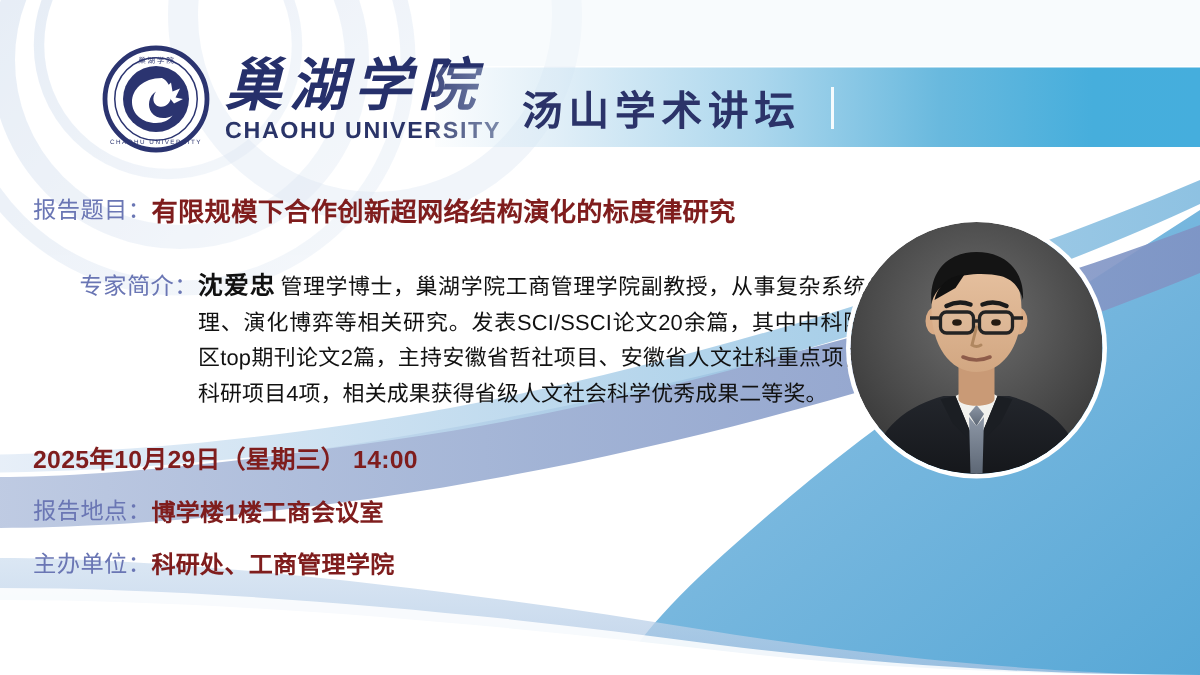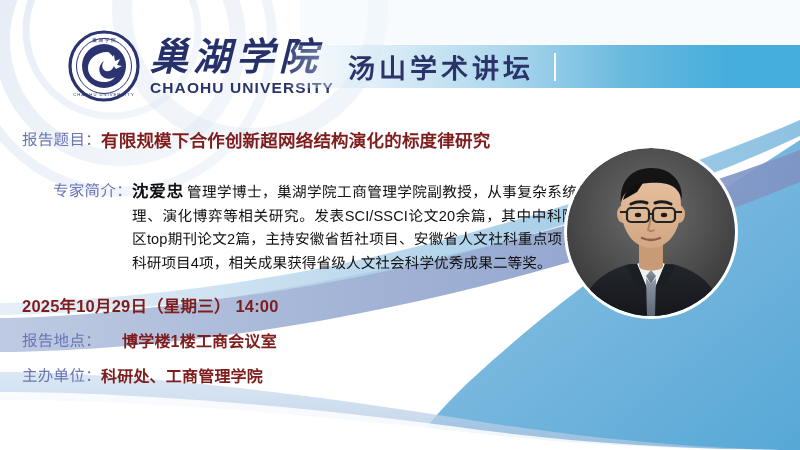--- a/index.html
+++ b/index.html
@@ -65,21 +65,21 @@
     font-weight: 700;
     letter-spacing: 1.1px;
     color: #2a3468;
     margin-top: 3px;
   }
 
   
   .banner {
     position: absolute;
     left: 290px; top: 45px;
-    width: 510px; height: 43px;
+    width: 510px; height: 53px;
     background: linear-gradient(to right,
       rgba(231,241,248,0.15) 0%,
       rgba(214,233,245,0.75) 16%,
       rgba(168,213,236,0.95) 42%,
       #69b9de 66%,
       #46aedc 86%,
       #45aedd 100%);
     display: flex;
     align-items: center;
   }
@@ -150,21 +150,21 @@
     font-weight: 700;
     letter-spacing: .5px;
     margin-right: 3px;
   }
 
   #row-time  { left: 22px; top: 183px; }
   #row-place { left: 22px; top: 218px; }
   #row-host  { left: 22px; top: 253px; text-align: center; }
 
   #row-time .value   { font-size: 16.5px; }
-  #row-place .value  { font-size: 16px; margin-left: 21px; }
+  #row-place .value  { font-size: 16px; }
   #row-host .value   { font-size: 16px; }
 
   
   .portrait {
     position: absolute;
     left: 567px; top: 148px;
     width: 168px; height: 168px;
     border-radius: 50%;
     overflow: hidden;
     box-shadow: 0 0 0 3px #ffffff;

